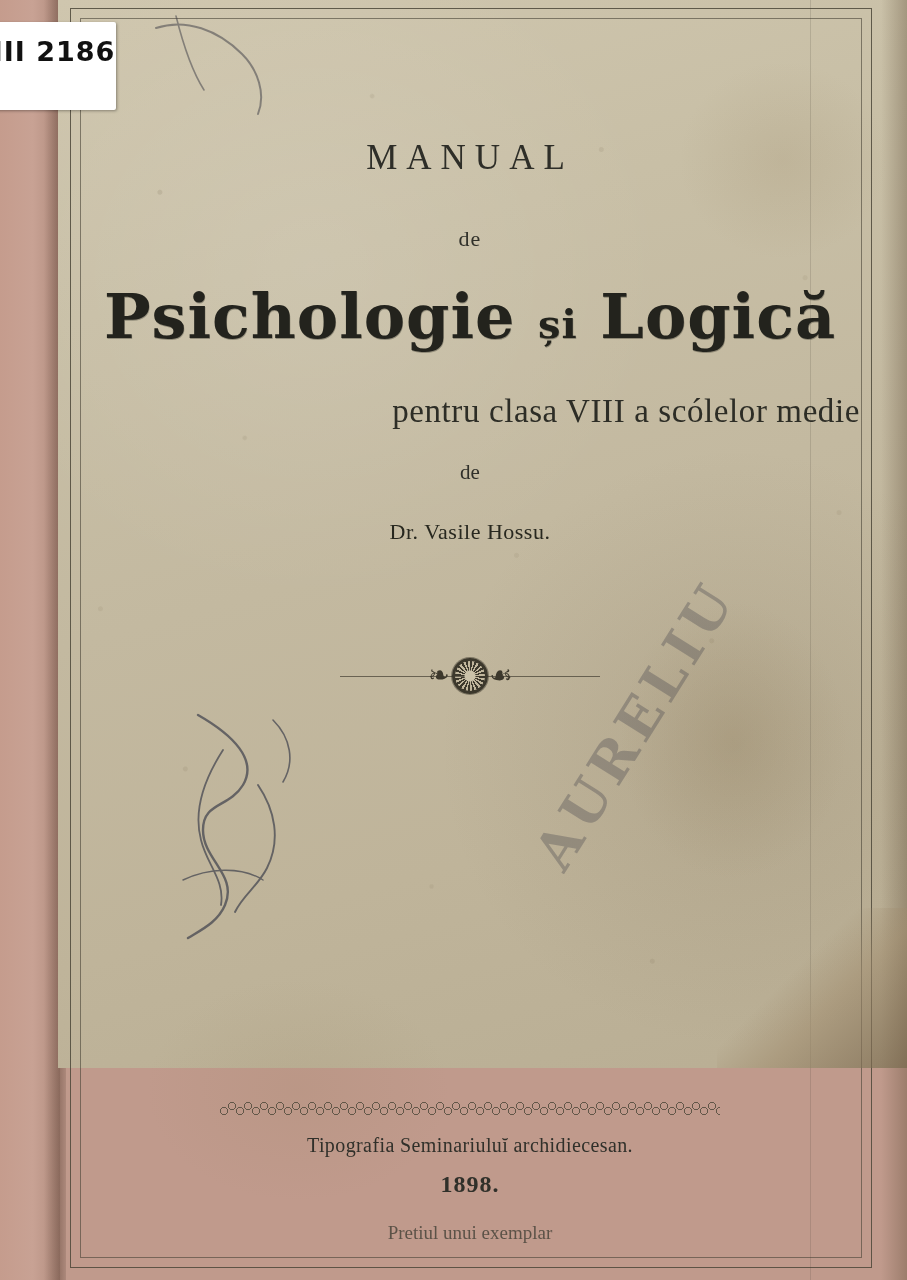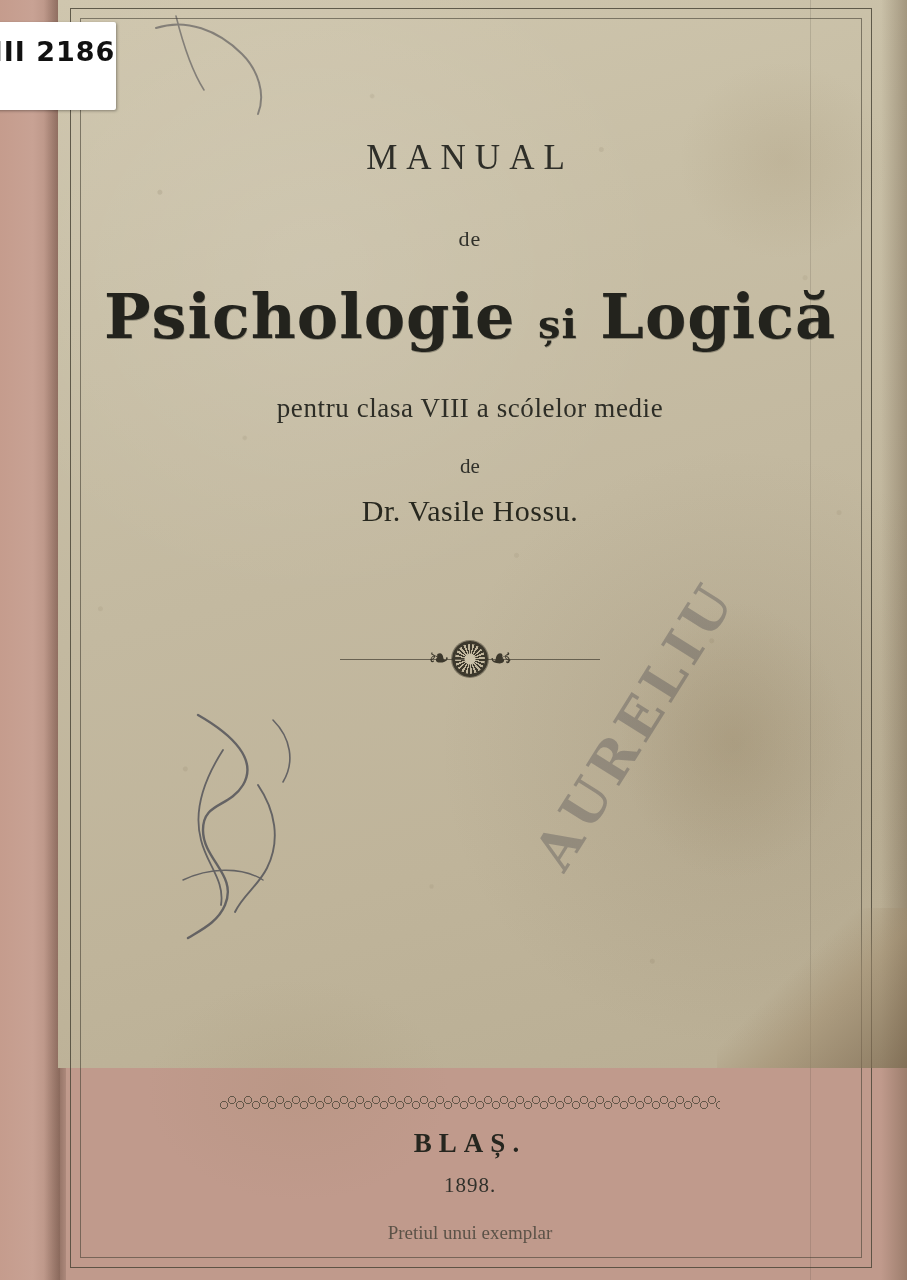--- a/index.html
+++ b/index.html
@@ -131,35 +131,36 @@
     line-height: 1.05;
     text-shadow: 0.5px 0.5px 0 rgba(40,40,32,.35);
   }
   .l-title .sm {
     font-size: 40px;
     font-weight: bold;
     text-align: center;
   }
   .l-sub {
     margin-top: 44px;
-    font-size: 27px;
+    font-size: 33px;
     letter-spacing: .6px;
     color: #2d2d26;
+    text-align: right;
   }
   .l-edat {
     margin-top: 58px;
     font-size: 21px;
   }
   .l-de2 {
     margin-top: 30px;
     font-size: 21px;
   }
   .l-author {
-    margin-top: 15px;
-    font-size: 30px;
+    margin-top: 34px;
+    font-size: 22px;
     letter-spacing: .5px;
     color: #28281f;
     text-align: center;
   }
 
   
   .ornament {
     margin-top: 110px;
     height: 40px;
     position: relative;
@@ -216,22 +217,22 @@
     font-weight: bold;
     color: #26261f;
   }
   .l-press {
     margin-top: 14px;
     font-size: 20px;
     letter-spacing: .4px;
   }
   .l-year {
     margin-top: 14px;
-    font-size: 21px;
-    font-weight: normal;
+    font-size: 24px;
+    font-weight: bold;
     letter-spacing: 1px;
   }
   .l-footnote {
     position: absolute;
     left: 0; right: 0;
     bottom: -46px;
     font-size: 19px;
     color: #3a3a31;
     opacity: .75;
     margin-top: 36px;
@@ -341,21 +342,21 @@
         <div class="orn-rule"></div>
         <div class="orn-center">
           <span class="orn-wing">❧</span>
           <span class="orn-rosette"></span>
           <span class="orn-wing">☙</span>
         </div>
       </div>
 
       <div class="imprint">
         <div class="wavy"></div>
-        <div class="l-city">BLAȘ.</div>
+        <div class="l-press">Tipografia Seminariuluĭ archidiecesan.</div>
         <div class="l-year">1898.</div>
         <div class="l-footnote">Pretiul unui exemplar</div>
       </div>
 
     </div>
 
     <svg class="ink-sig" viewBox="0 0 170 260" fill="none" xmlns="http://www.w3.org/2000/svg">
       <path d="M35 25 C70 45, 95 70, 80 95 C66 118, 40 112, 40 140 C40 170, 75 185, 62 215 C55 232, 38 240, 25 248" stroke="#2d3142" stroke-width="2.4" stroke-linecap="round"></path>
       <path d="M60 60 C42 88, 30 120, 38 150 C44 175, 62 190, 58 215" stroke="#2d3142" stroke-width="1.8" stroke-linecap="round"></path>
       <path d="M95 95 C112 120, 118 150, 104 178 C95 196, 80 205, 72 222" stroke="#2d3142" stroke-width="1.9" stroke-linecap="round"></path>

